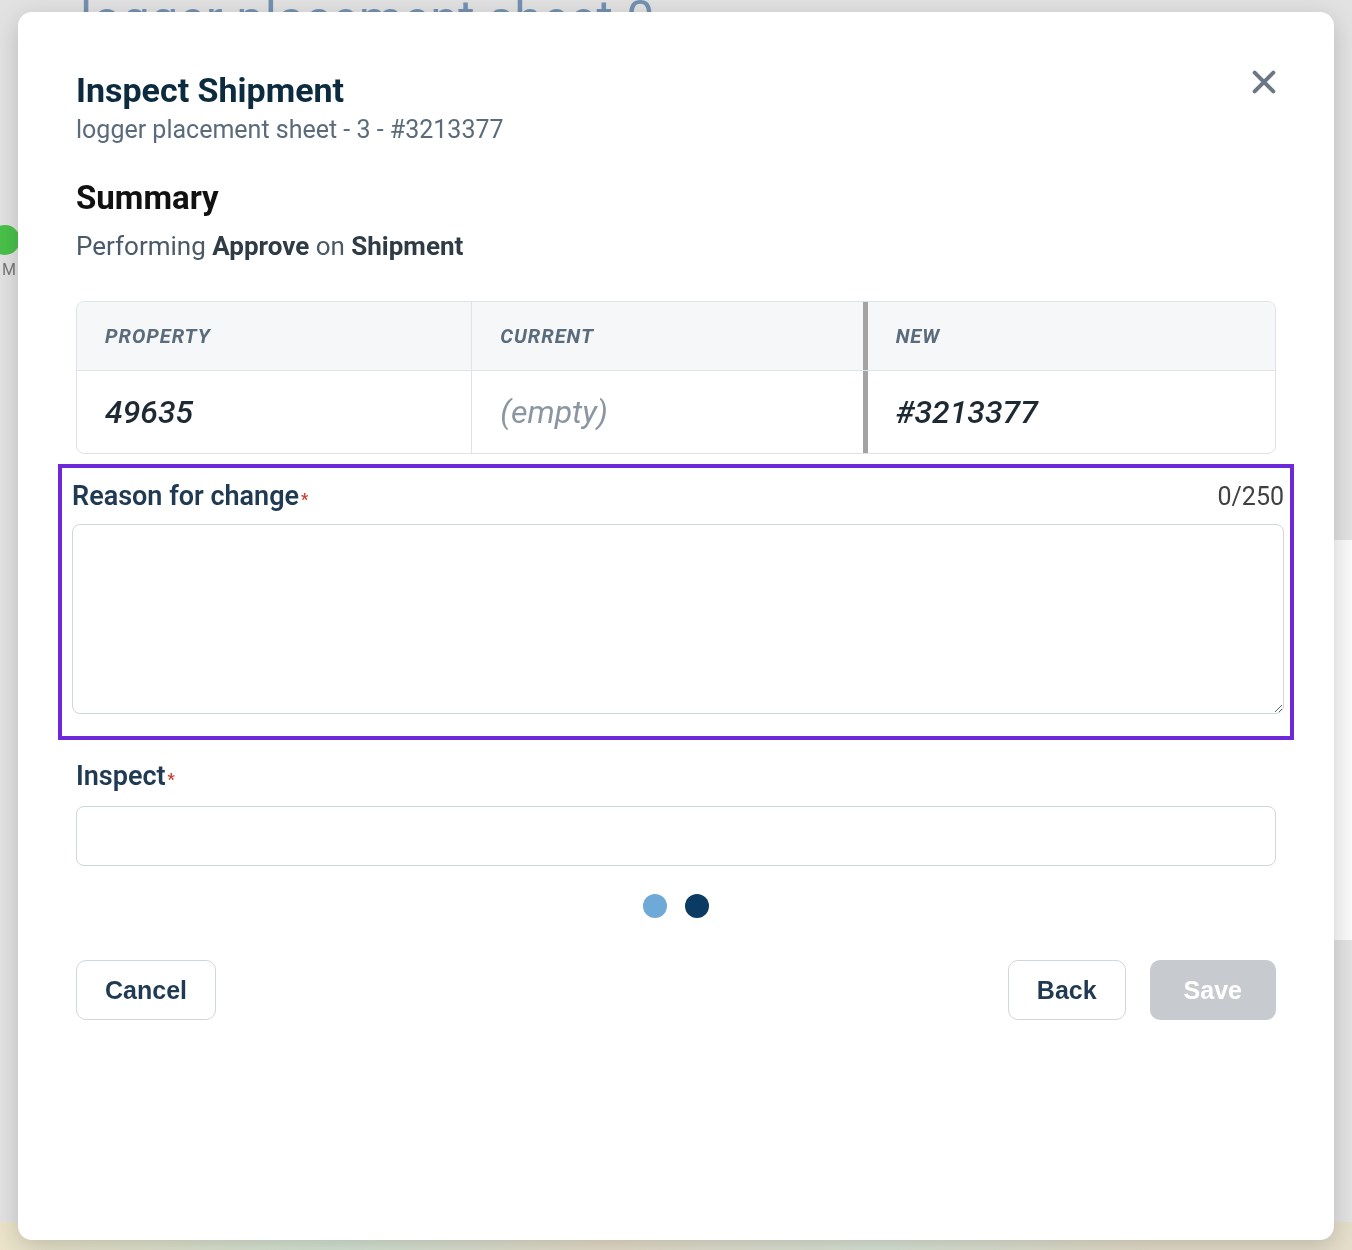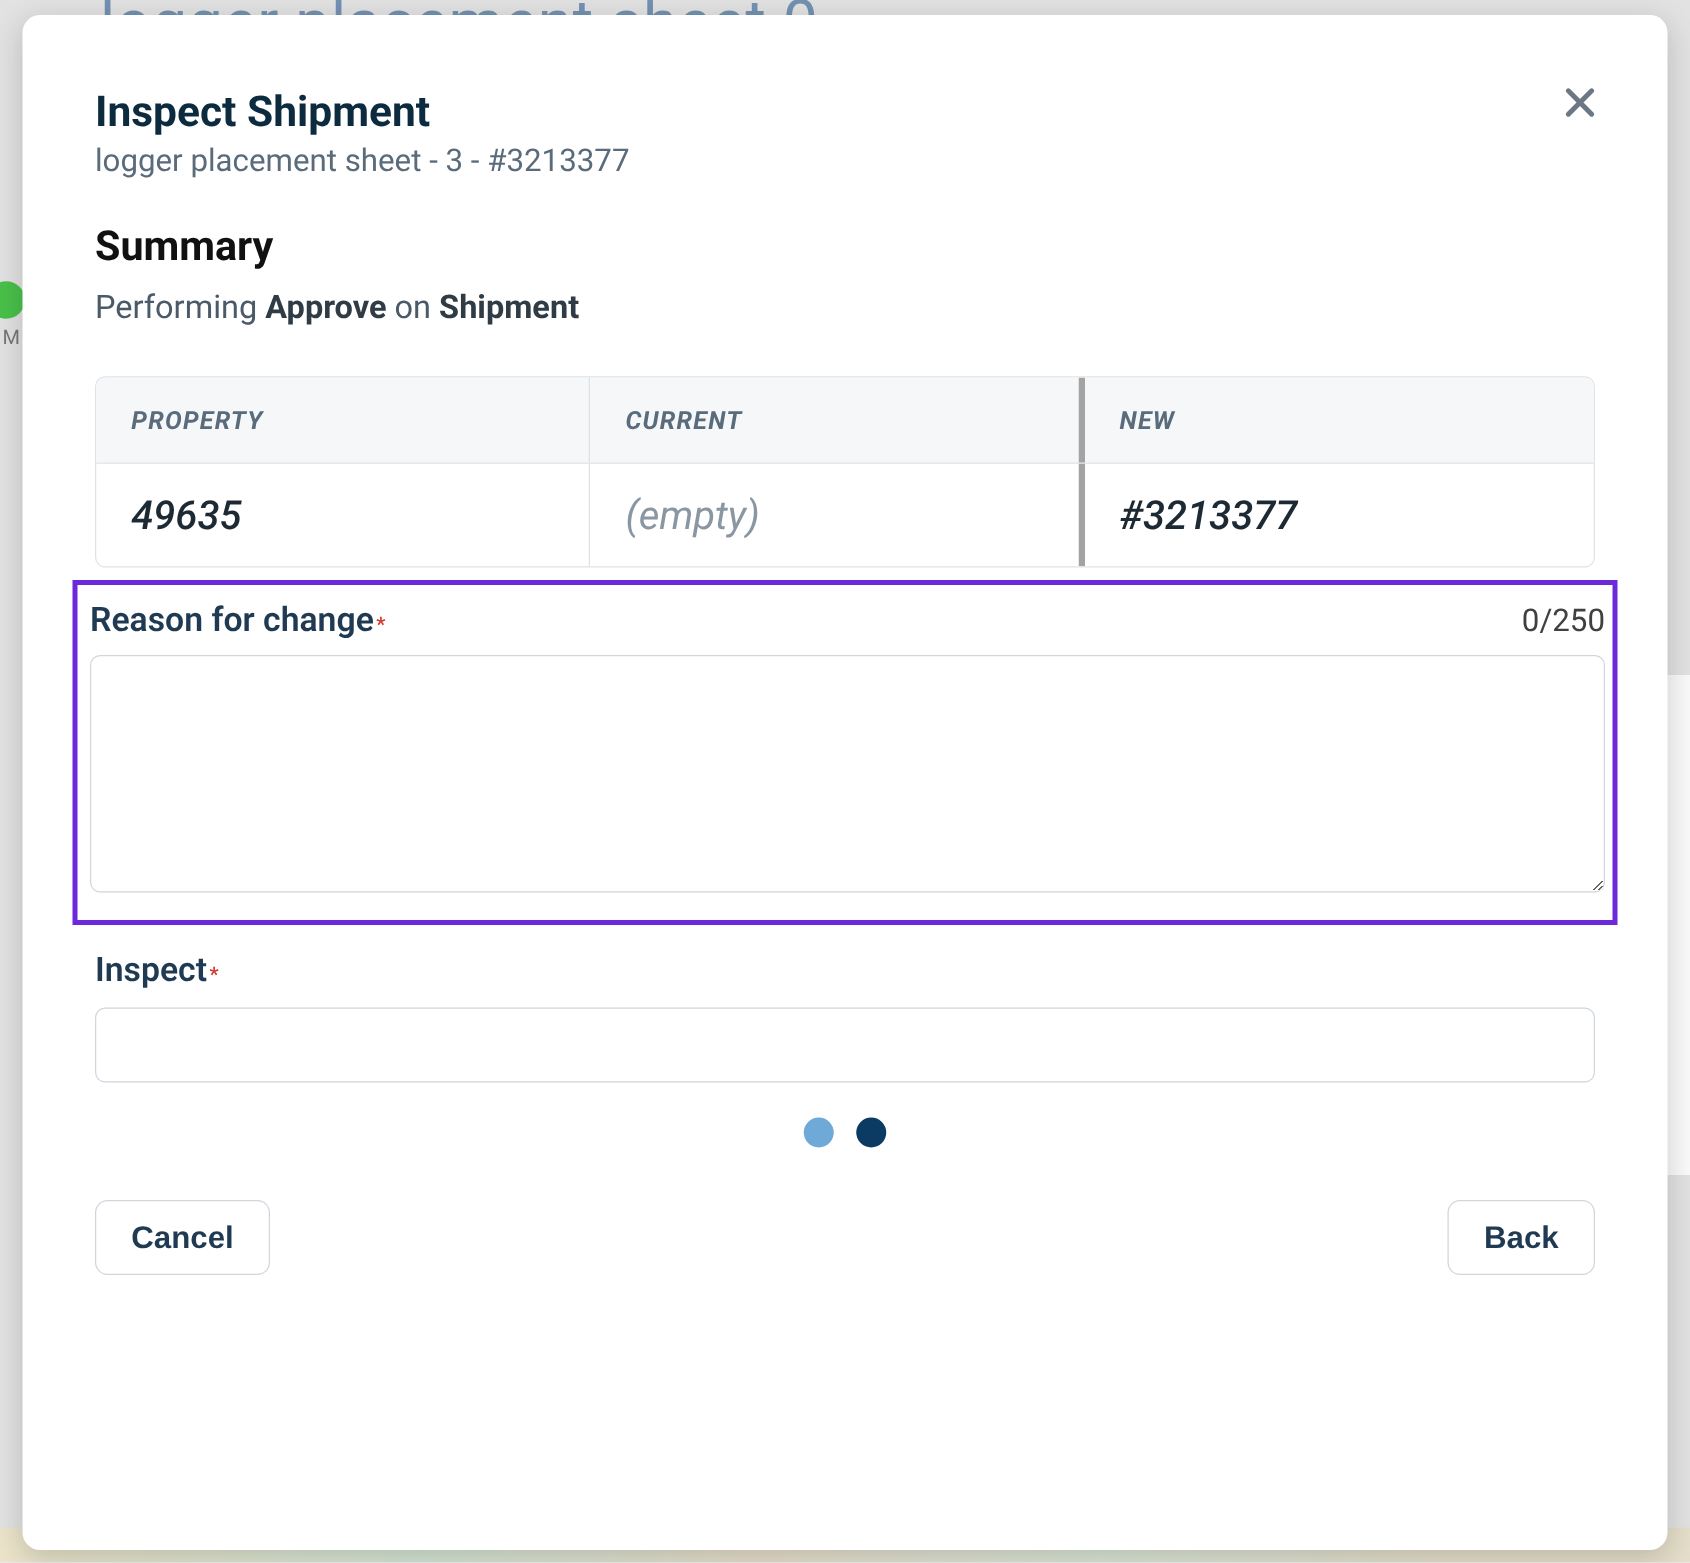--- a/index.html
+++ b/index.html
@@ -254,16 +254,17 @@
 
   <div class="stepper">
     <div class="dot light"></div>
     <div class="dot dark"></div>
   </div>
 
   <div class="footer">
     <button class="btn">Cancel</button>
     <div class="footer-right">
       <button class="btn">Back</button>
+      <button class="btn primary" disabled="">Save</button>
     </div>
   </div>
 
 </div>
 
 </body></html>

